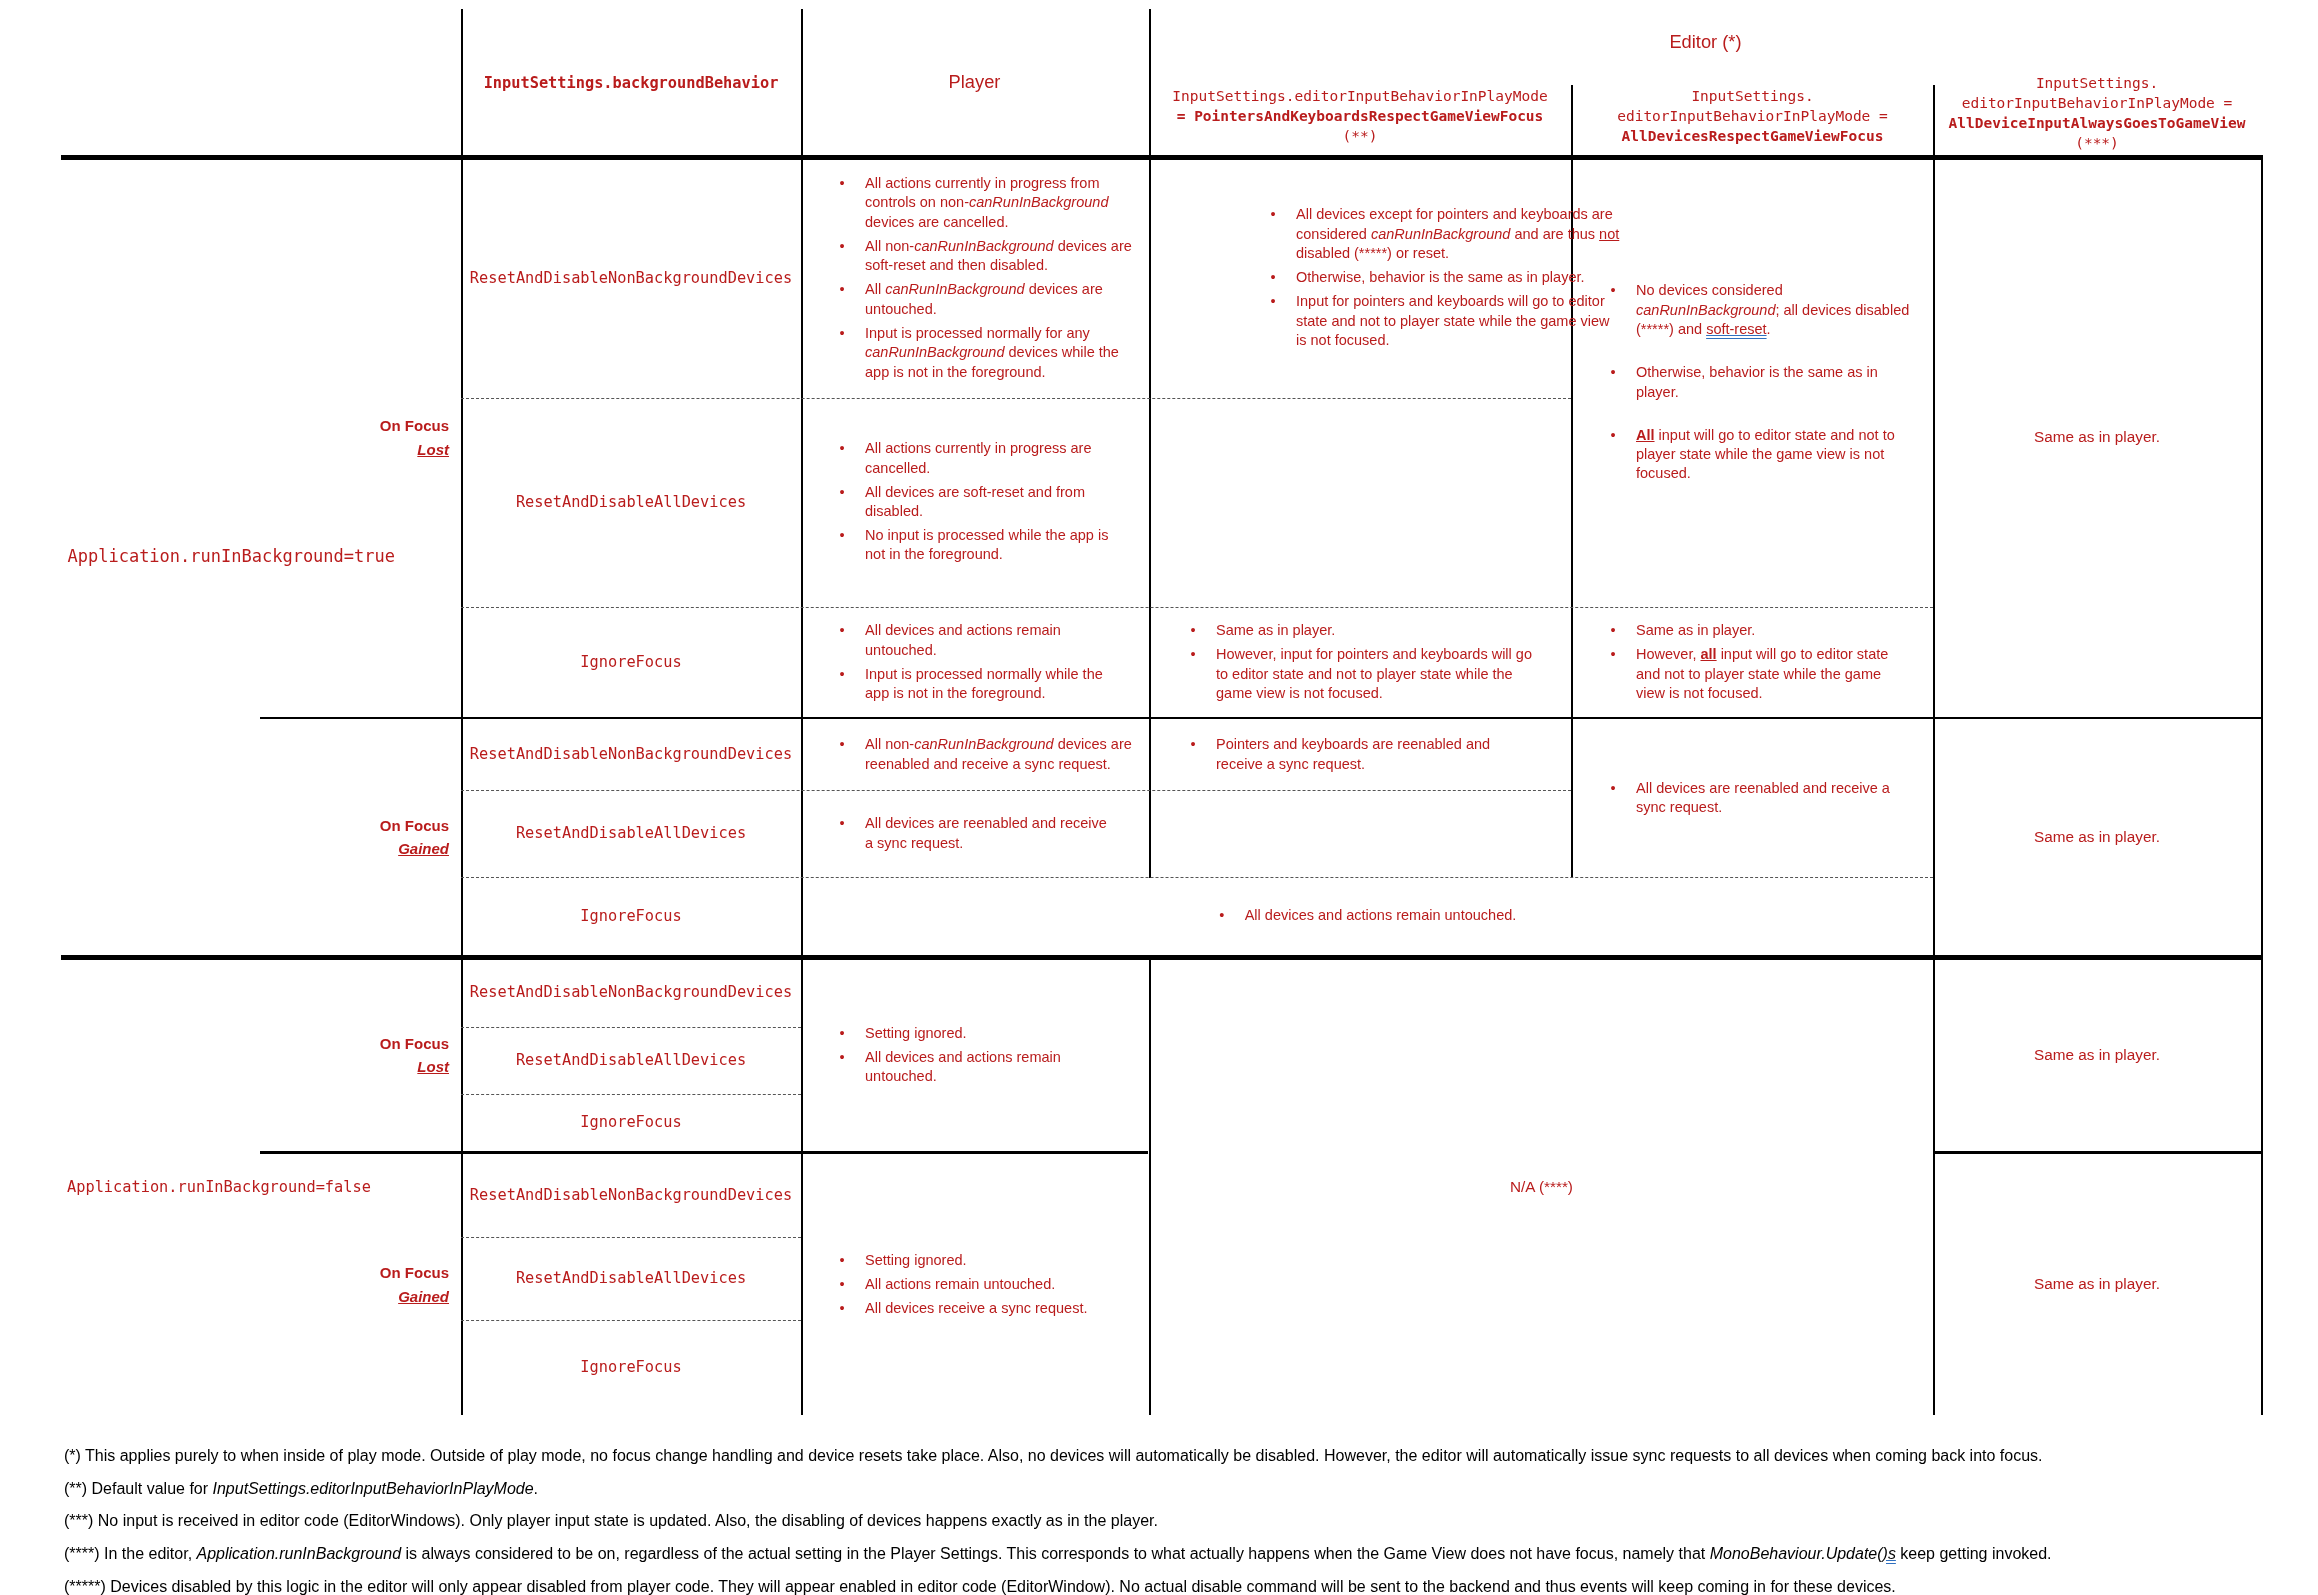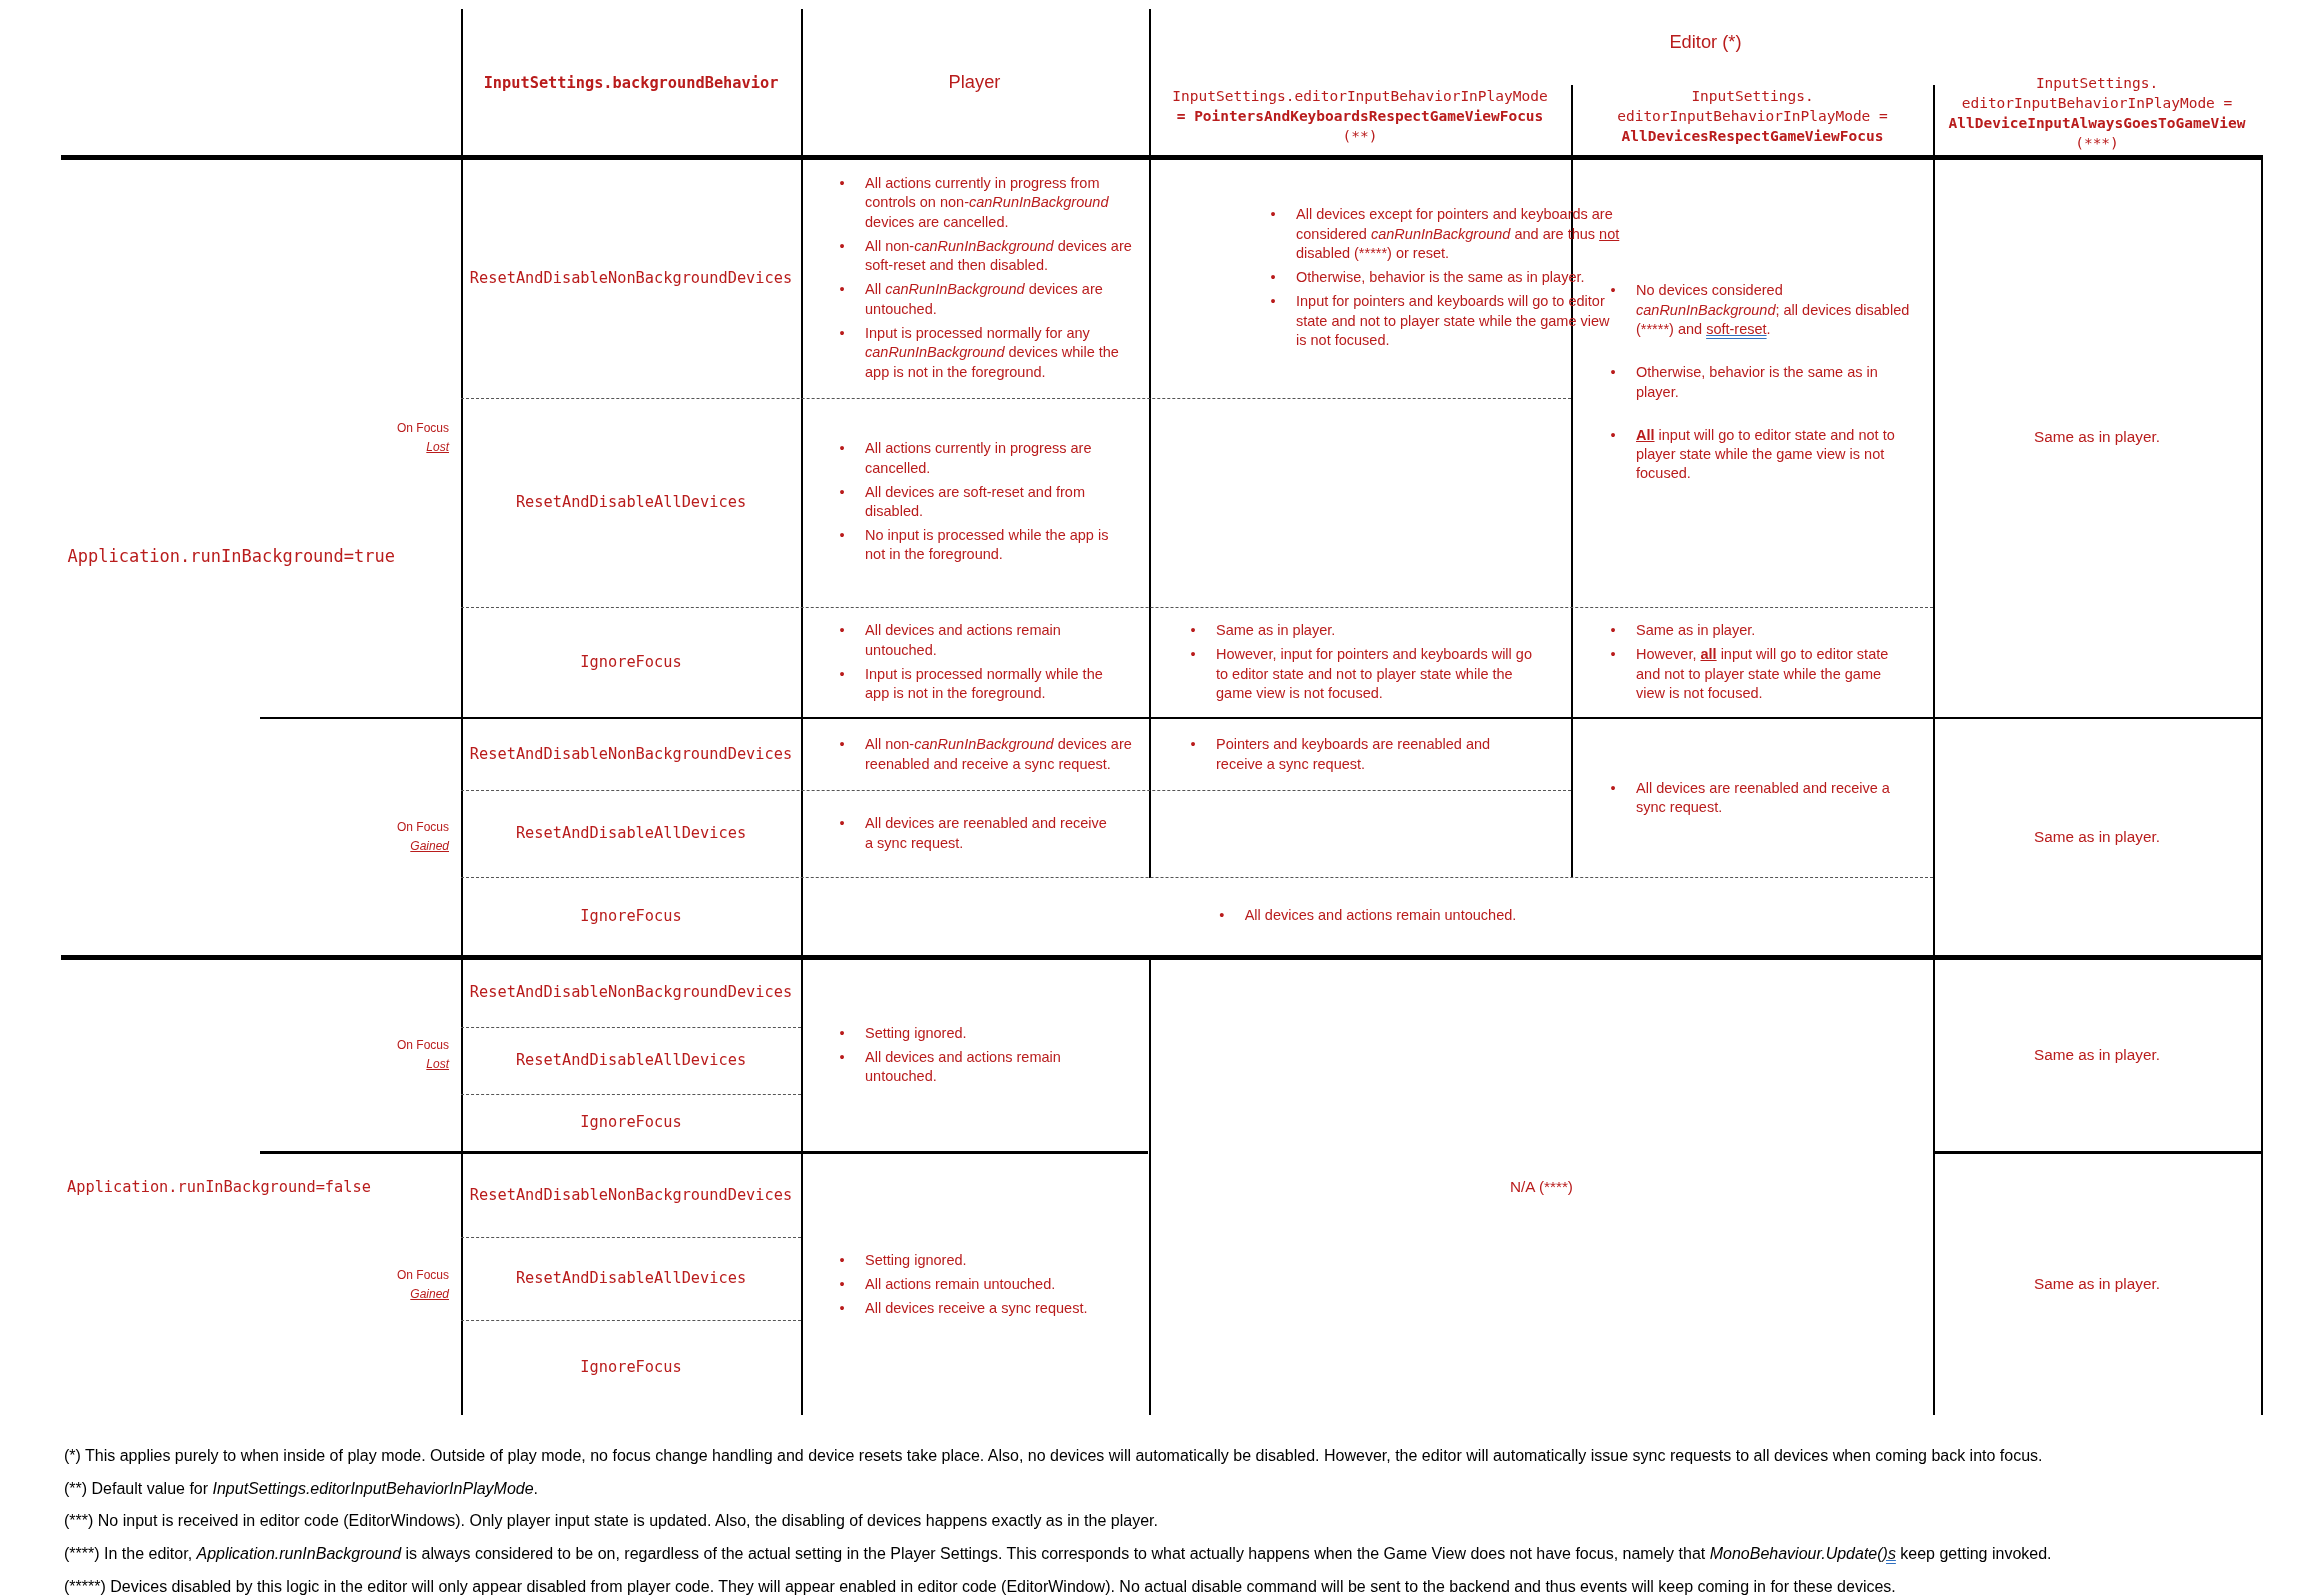--- a/index.html
+++ b/index.html
@@ -11,21 +11,21 @@
   .hdr-code{align-items:center;text-align:center;font-family:"DejaVu Sans Mono",monospace;font-size:14.5px;line-height:20px;}
   .hdr-plain{align-items:center;text-align:center;font-size:18.3px;}
   .center{align-items:center;text-align:center;}
   .bi{position:relative;padding-left:27px;margin:2.3px 0;}
   .bi::before{content:"\2022";position:absolute;left:1.5px;top:0;}
   .bullet-center{flex-direction:row;justify-content:center;align-items:center;}
   .nowrap{white-space:nowrap;}
   .vline{position:absolute;width:1.5px;background:#000;}
   .hline{position:absolute;background:#000;}
   .dash{position:absolute;height:0;border-top:1.5px dashed #555;}
-  .focus-label{align-items:flex-end;text-align:left;font-size:12px;line-height:1.55;padding-right:7.6px;}
+  .focus-label{align-items:flex-end;text-align:left;font-size:15px;line-height:1.55;padding-right:7.6px;font-weight:bold;}
   .focus-word{font-style:italic;text-decoration:underline;}
   .seg-i{font-style:italic;}
   .seg-u{text-decoration:underline;}
   .seg-bu{font-weight:bold;text-decoration:underline;}
   .seg-link{text-decoration:underline;text-decoration-style:double;text-decoration-color:#2f6fbf;}
   .seg-ilink{font-style:italic;text-decoration:underline;text-decoration-style:double;text-decoration-color:#2f6fbf;}
   .bold{font-weight:bold;}
   .footnotes{position:absolute;left:64px;top:1446px;width:2213px;font-family:"Liberation Sans",sans-serif;
              font-size:16px;line-height:19px;}
   .fn{white-space:nowrap;margin-bottom:13.7px;}

